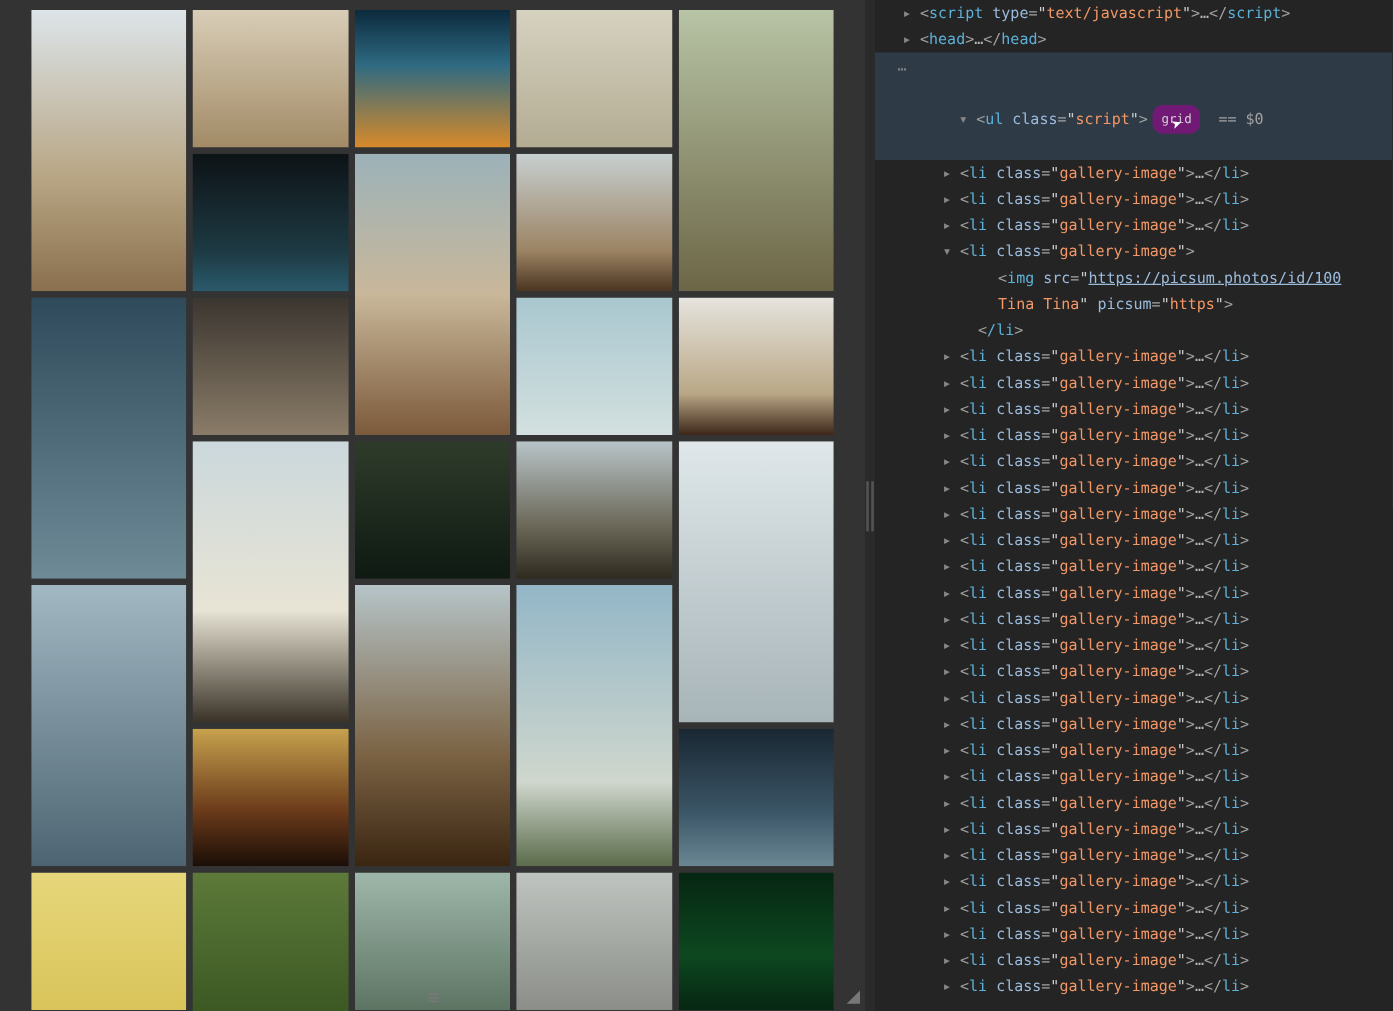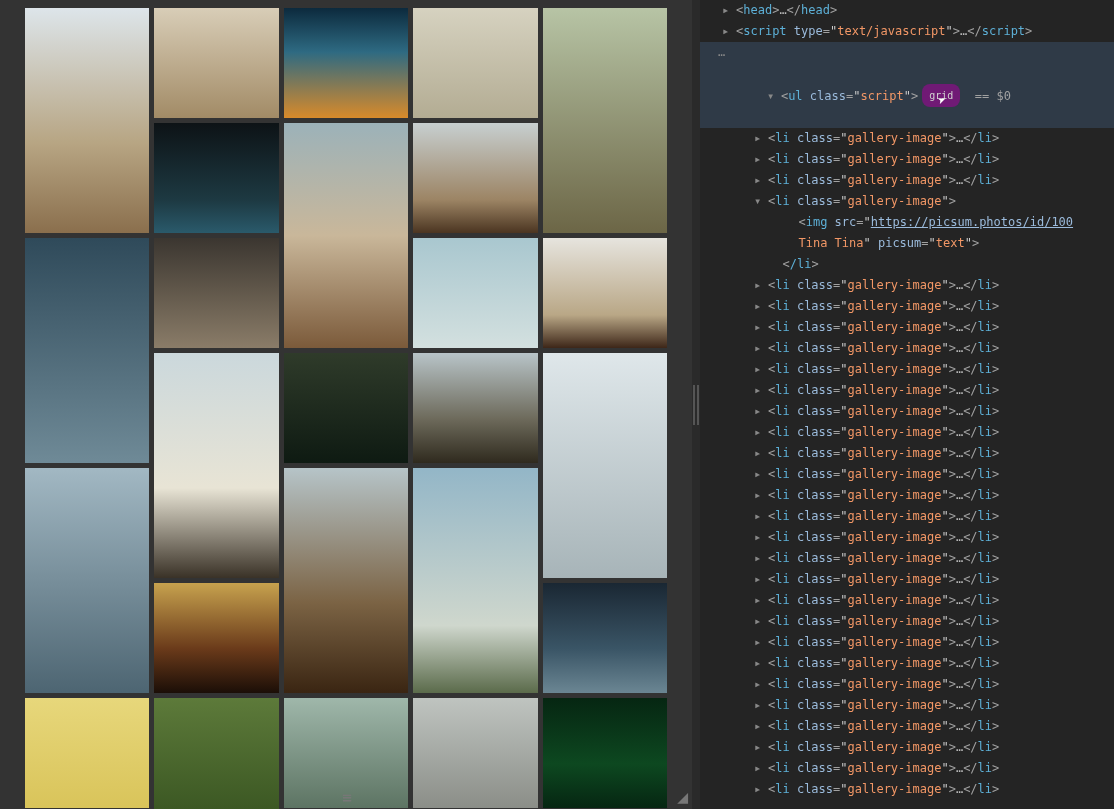--- a/index.html
+++ b/index.html
@@ -243,37 +243,37 @@
 
   </ul>
   <div class="drag-handle">≡</div>
   <div class="corner-drag">◢</div>
 </div>
 
 <div class="splitter"></div>
 
 <div class="devtools">
 
+  <div class="node indent0"><span class="toggle">▸</span><span class="punct">&lt;</span><span class="tag">script</span> <span class="attr">type</span><span class="punct">=</span>"<span class="val">text/javascript</span>"<span class="punct">&gt;</span><span class="dots">…</span><span class="punct">&lt;/</span><span class="tag">script</span><span class="punct">&gt;</span></div>
+
   <div class="node indent0"><span class="toggle">▸</span><span class="punct">&lt;</span><span class="tag">head</span><span class="punct">&gt;</span><span class="dots">…</span><span class="punct">&lt;/</span><span class="tag">head</span><span class="punct">&gt;</span></div>
-
-  <div class="node indent0"><span class="toggle">▸</span><span class="punct">&lt;</span><span class="tag">script</span> <span class="attr">type</span><span class="punct">=</span>"<span class="val">text/javascript</span>"<span class="punct">&gt;</span><span class="dots">…</span><span class="punct">&lt;/</span><span class="tag">script</span><span class="punct">&gt;</span></div>
 
 
   <div class="node indent1 selected-row">
     <span class="row-actions">⋯</span>
     <span class="toggle">▾</span><span class="punct">&lt;</span><span class="tag">ul</span> <span class="attr">class</span><span class="punct">=</span>"<span class="val">script</span>"<span class="punct">&gt;</span><span class="badge"><span>grid</span><span class="cursor-ptr">➤</span></span>  <span class="eq0">== $0</span>
   </div>
 
   <div id="li-list">
       <div class="node indent2"><span class="toggle">▸</span><span class="punct">&lt;</span><span class="tag">li</span> <span class="attr">class</span><span class="punct">=</span>"<span class="val">gallery-image</span>"<span class="punct">&gt;</span><span class="dots">…</span><span class="punct">&lt;/</span><span class="tag">li</span><span class="punct">&gt;</span></div>
       <div class="node indent2"><span class="toggle">▸</span><span class="punct">&lt;</span><span class="tag">li</span> <span class="attr">class</span><span class="punct">=</span>"<span class="val">gallery-image</span>"<span class="punct">&gt;</span><span class="dots">…</span><span class="punct">&lt;/</span><span class="tag">li</span><span class="punct">&gt;</span></div>
       <div class="node indent2"><span class="toggle">▸</span><span class="punct">&lt;</span><span class="tag">li</span> <span class="attr">class</span><span class="punct">=</span>"<span class="val">gallery-image</span>"<span class="punct">&gt;</span><span class="dots">…</span><span class="punct">&lt;/</span><span class="tag">li</span><span class="punct">&gt;</span></div>
       <div class="node indent2"><span class="toggle">▾</span><span class="punct">&lt;</span><span class="tag">li</span> <span class="attr">class</span><span class="punct">=</span>"<span class="val">gallery-image</span>"<span class="punct">&gt;</span></div>
       <div class="node indent3">  <span class="punct">&lt;</span><span class="tag">img</span> <span class="attr">src</span><span class="punct">=</span>"<span class="link">https://picsum.photos/id/100</span></div>
-      <div class="node indent3">  <span class="val">Tina Tina</span>" <span class="attr">picsum</span><span class="punct">=</span>"<span class="val">text</span>"<span class="punct">&gt;</span></div>
+      <div class="node indent3">  <span class="val">Tina Tina</span>" <span class="attr">picsum</span><span class="punct">=</span>"<span class="val">https</span>"<span class="punct">&gt;</span></div>
       <div class="node indent2">  <span class="punct">&lt;</span><span class="tag">/li</span><span class="punct">&gt;</span></div>
       <div class="node indent2"><span class="toggle">▸</span><span class="punct">&lt;</span><span class="tag">li</span> <span class="attr">class</span><span class="punct">=</span>"<span class="val">gallery-image</span>"<span class="punct">&gt;</span><span class="dots">…</span><span class="punct">&lt;/</span><span class="tag">li</span><span class="punct">&gt;</span></div>
       <div class="node indent2"><span class="toggle">▸</span><span class="punct">&lt;</span><span class="tag">li</span> <span class="attr">class</span><span class="punct">=</span>"<span class="val">gallery-image</span>"<span class="punct">&gt;</span><span class="dots">…</span><span class="punct">&lt;/</span><span class="tag">li</span><span class="punct">&gt;</span></div>
       <div class="node indent2"><span class="toggle">▸</span><span class="punct">&lt;</span><span class="tag">li</span> <span class="attr">class</span><span class="punct">=</span>"<span class="val">gallery-image</span>"<span class="punct">&gt;</span><span class="dots">…</span><span class="punct">&lt;/</span><span class="tag">li</span><span class="punct">&gt;</span></div>
       <div class="node indent2"><span class="toggle">▸</span><span class="punct">&lt;</span><span class="tag">li</span> <span class="attr">class</span><span class="punct">=</span>"<span class="val">gallery-image</span>"<span class="punct">&gt;</span><span class="dots">…</span><span class="punct">&lt;/</span><span class="tag">li</span><span class="punct">&gt;</span></div>
       <div class="node indent2"><span class="toggle">▸</span><span class="punct">&lt;</span><span class="tag">li</span> <span class="attr">class</span><span class="punct">=</span>"<span class="val">gallery-image</span>"<span class="punct">&gt;</span><span class="dots">…</span><span class="punct">&lt;/</span><span class="tag">li</span><span class="punct">&gt;</span></div>
       <div class="node indent2"><span class="toggle">▸</span><span class="punct">&lt;</span><span class="tag">li</span> <span class="attr">class</span><span class="punct">=</span>"<span class="val">gallery-image</span>"<span class="punct">&gt;</span><span class="dots">…</span><span class="punct">&lt;/</span><span class="tag">li</span><span class="punct">&gt;</span></div>
       <div class="node indent2"><span class="toggle">▸</span><span class="punct">&lt;</span><span class="tag">li</span> <span class="attr">class</span><span class="punct">=</span>"<span class="val">gallery-image</span>"<span class="punct">&gt;</span><span class="dots">…</span><span class="punct">&lt;/</span><span class="tag">li</span><span class="punct">&gt;</span></div>
       <div class="node indent2"><span class="toggle">▸</span><span class="punct">&lt;</span><span class="tag">li</span> <span class="attr">class</span><span class="punct">=</span>"<span class="val">gallery-image</span>"<span class="punct">&gt;</span><span class="dots">…</span><span class="punct">&lt;/</span><span class="tag">li</span><span class="punct">&gt;</span></div>
       <div class="node indent2"><span class="toggle">▸</span><span class="punct">&lt;</span><span class="tag">li</span> <span class="attr">class</span><span class="punct">=</span>"<span class="val">gallery-image</span>"<span class="punct">&gt;</span><span class="dots">…</span><span class="punct">&lt;/</span><span class="tag">li</span><span class="punct">&gt;</span></div>

